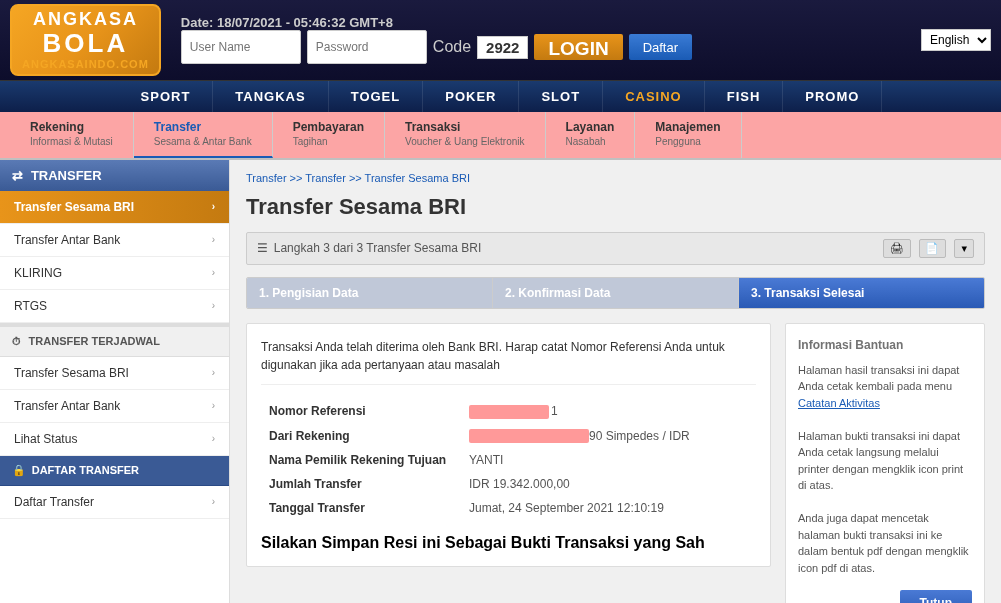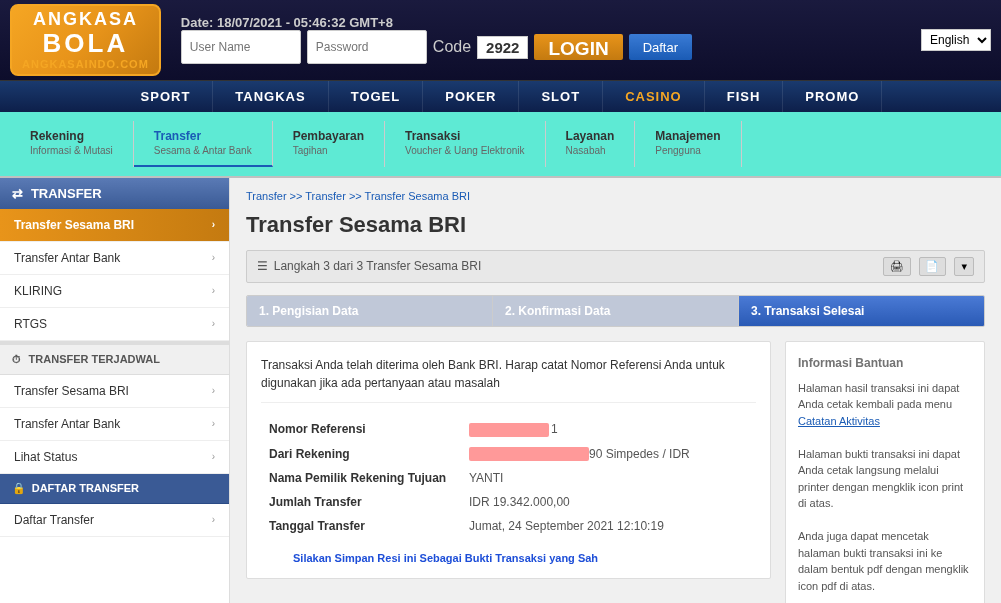--- a/index.html
+++ b/index.html
@@ -57,22 +57,22 @@
     .nav-item {
       color: #fff; font-size: 13px; font-weight: bold; letter-spacing: 1px;
       padding: 8px 22px; cursor: pointer; text-transform: uppercase;
       border-right: 1px solid rgba(255,255,255,0.1);
       transition: background 0.2s;
     }
     .nav-item.casino { color: #f5a623; text-align: center; }
 
     
     .section-nav {
-      background: #5eead4; border-bottom: 2px solid #c0c0c0;
-      display: flex; padding: 9px 10px;
+      background: #fca5a5; border-bottom: 2px solid #c0c0c0;
+      display: flex; padding: 0 10px;
     }
     .section-nav-item {
       padding: 8px 20px; font-size: 12px; cursor: pointer; font-weight: bold;
       border-right: 1px solid #ccc; color: #333;
     }
     .section-nav-item .sub { font-weight: normal; font-size: 10px; color: #666; }
     .section-nav-item.active { color: #1a5bb5; border-bottom: 2px solid #1a5bb5; }
 
     
     .main-layout { display: flex; background: #f0f0f0; min-height: 430px; }
@@ -157,21 +157,21 @@
     .txn-table .value-col { color: #555; }
     .masked-value {
       background: #ff9999; display: inline-block; height: 14px; width: 120px;
       border-radius: 2px; vertical-align: middle;
     }
     .masked-value-short {
       background: #ff9999; display: inline-block; height: 14px; width: 80px;
       border-radius: 2px; vertical-align: middle; margin-right: 2px;
     }
     .save-notice {
-      color: #1d4ed8; font-size: 11px; font-weight: bold; margin-top: 8px; margin-left: 32px;
+      color: #000000; font-size: 16px; font-weight: bold; margin-top: 8px;
     }
 
     
     .txn-wrapper { display: flex; gap: 14px; }
     .txn-main { flex: 1; }
     .info-panel {
       width: 200px; background: #fff; border: 1px solid #ddd;
       padding: 12px; border-radius: 2px; font-size: 11px; color: #555; line-height: 1.5;
     }
     .info-panel-title { font-weight: bold; color: #737373; font-size: 12px; margin-bottom: 8px; }

